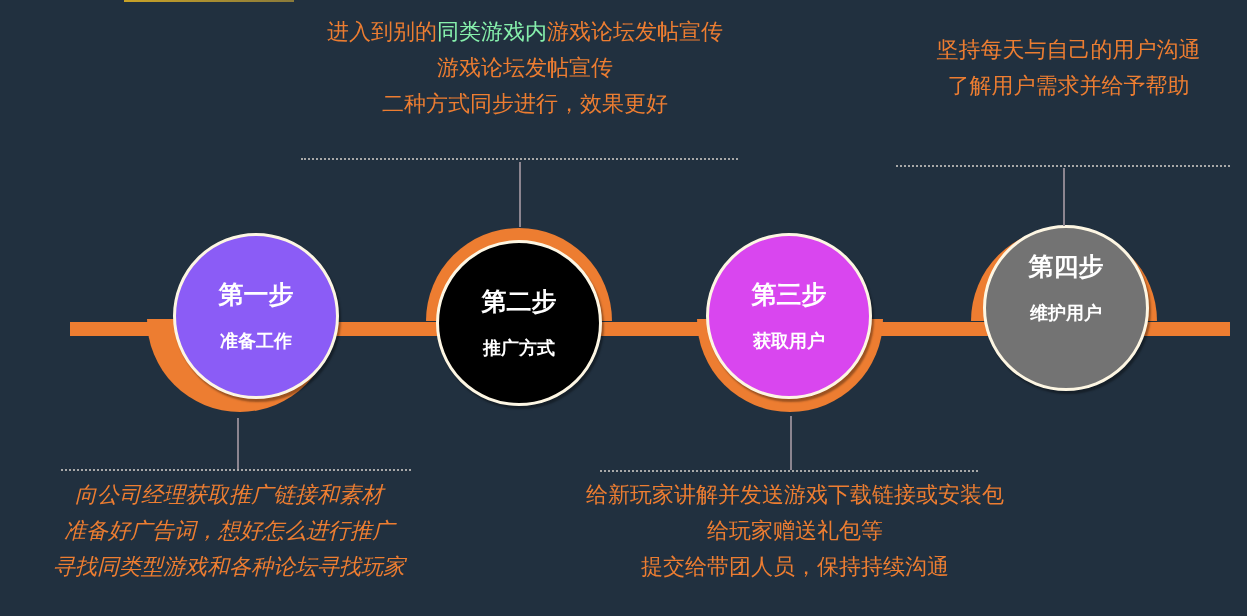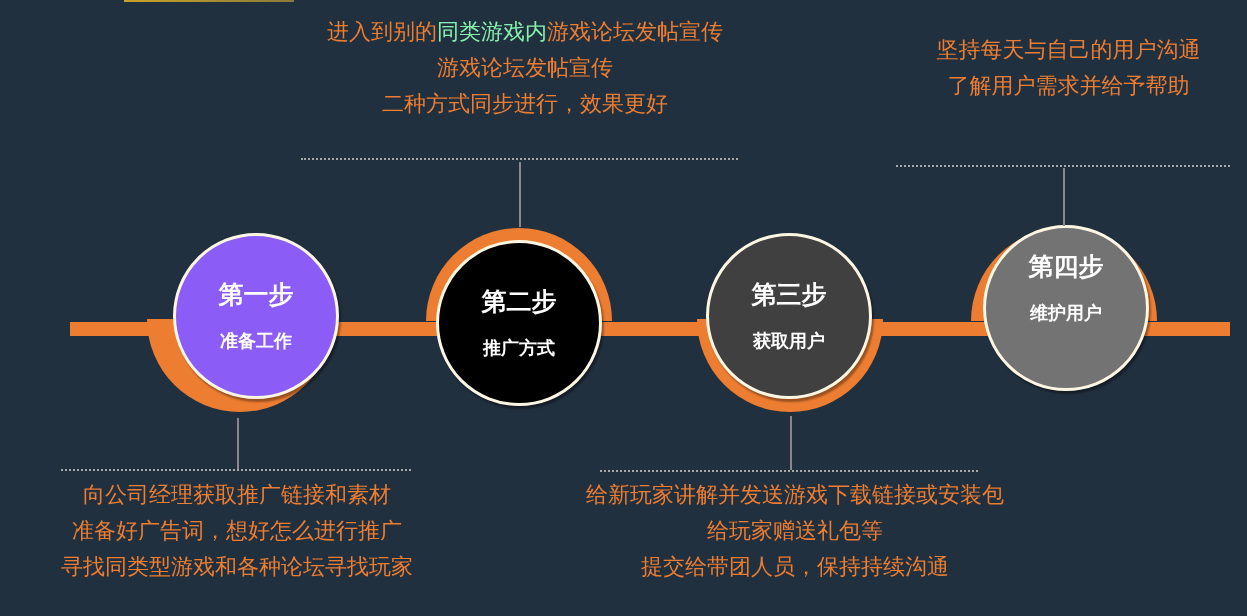--- a/index.html
+++ b/index.html
@@ -59,41 +59,41 @@
 <div class="step-circle" style="left:173px; top:233px; width:166px; height:166px; background:#8b5cf6;">
   <span class="step-title">第一步</span>
   <span class="step-sub">准备工作</span>
 </div>
 
 <div class="step-circle" style="left:436px; top:240px; width:166px; height:166px; background:#000000;">
   <span class="step-title">第二步</span>
   <span class="step-sub">推广方式</span>
 </div>
 
-<div class="step-circle" style="left:706px; top:233px; width:166px; height:166px; background:#404040;">
+<div class="step-circle" style="left:706px; top:233px; width:166px; height:166px; background:#d946ef;">
   <span class="step-title">第三步</span>
   <span class="step-sub">获取用户</span>
 </div>
 
 <div class="step-circle" style="left:983px; top:225px; width:166px; height:166px; background:#737373; justify-content:flex-start; padding-top:24px;text-align:right;">
   <span class="step-title">第四步</span>
   <span class="step-sub">维护用户</span>
 </div>
 
 <div class="connector" style="left:237px; top:418px; height:52px;"></div>
 <div class="connector" style="left:519px; top:162px; height:65px;"></div>
 <div class="connector" style="left:790px; top:416px; height:54px;"></div>
 <div class="connector" style="left:1063px; top:168px; height:58px;"></div>
 
 <div class="dotted" style="left:61px; top:469px; width:350px;"></div>
 <div class="dotted" style="left:301px; top:158px; width:437px;"></div>
 <div class="dotted" style="left:600px; top:470px; width:378px;"></div>
 <div class="dotted" style="left:896px; top:165px; width:334px;"></div>
 
-<div class="text-block" style="left:32px; top:477px; width:410px;">
+<div class="text-block" style="left:24px; top:477px; width:410px;font-style:italic;">
   <div>向公司经理获取推广链接和素材</div>
   <div>准备好广告词，想好怎么进行推广</div>
   <div>寻找同类型游戏和各种论坛寻找玩家</div>
 </div>
 
 <div class="text-block" style="left:300px; top:14px; width:450px;">
   <div><span>进入到别的</span><span class="hl">同类游戏内</span><span>游戏论坛发帖宣传</span></div>
   <div>游戏论坛发帖宣传</div>
   <div>二种方式同步进行，效果更好</div>
 </div>

